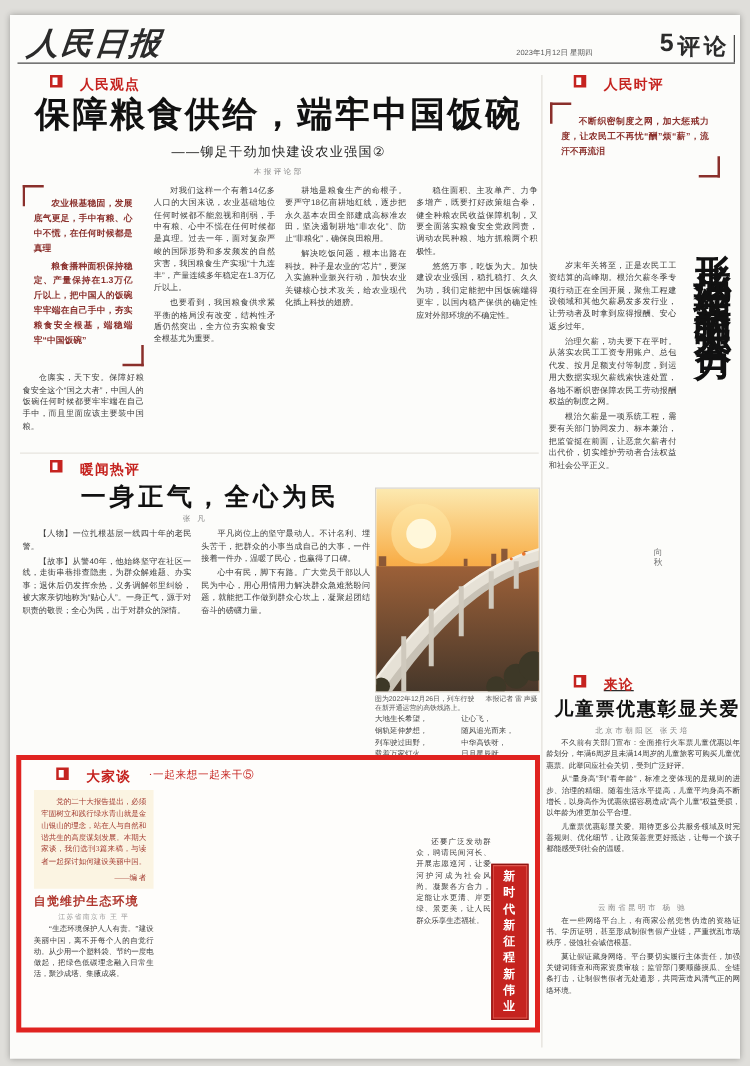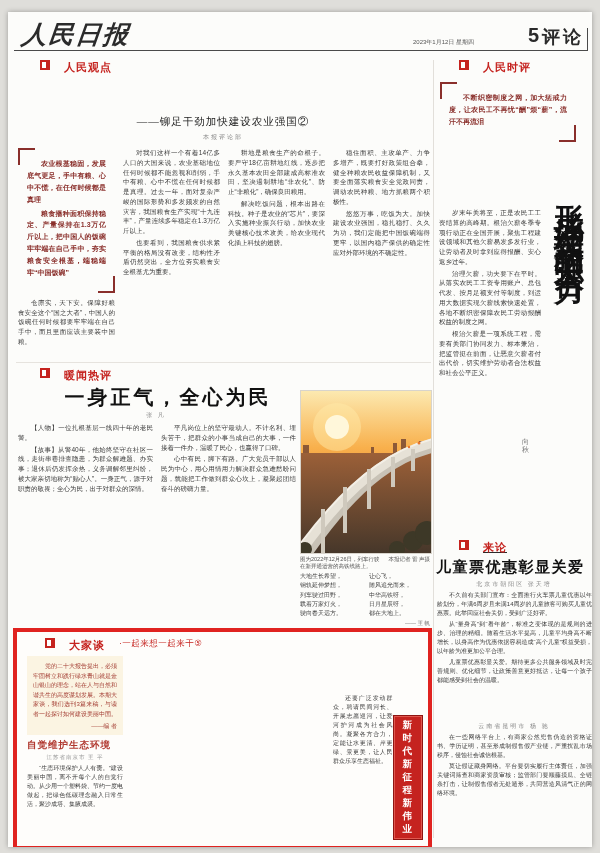--- a/index.html
+++ b/index.html
@@ -19,21 +19,21 @@
   .kicker{display:flex;gap:14px;padding-left:20px;}
   .kicker-icon{width:10px;height:10px;background:#c5231f;display:inline-block;position:relative;flex:0 0 auto;}
   .kicker-icon::after{content:"";position:absolute;left:2px;top:2px;width:4px;height:6px;background:#fff;}
   .kicker-label{color:#c5231f;font-weight:bold;font-size:11px;letter-spacing:1px;}
   .kicker-suffix{color:#c5231f;font-size:8.5px;letter-spacing:.5px;}
   
   .h-main{font-size:28px;font-weight:900;text-align:center;letter-spacing:2px;color:#111;}
   .h-sub{font-size:10.5px;text-align:center;color:#222;letter-spacing:1px;}
   .byline{font-size:6px;color:#888;text-align:center;letter-spacing:2px;}
   .h-mid{font-size:20px;font-weight:900;text-align:center;letter-spacing:3px;color:#111;}
-  .h-small{font-size:15px;font-weight:900;text-align:left;letter-spacing:1.5px;color:#111;}
+  .h-small{font-size:15px;font-weight:900;text-align:right;letter-spacing:1.5px;color:#111;}
   .h-dajia{font-size:19px;font-weight:900;text-align:center;letter-spacing:1.5px;color:#111;}
   .subhead{font-size:9.5px;font-weight:bold;color:#b0372e;letter-spacing:1px;margin:4px 0 2px;}
   .subbyline{font-size:5.5px;color:#999;text-align:center;letter-spacing:1px;margin-bottom:3px;}
   
   .cols{display:flex;gap:8px;}
   .col{flex:1;min-width:0;}
   .p{font-size:6.5px;line-height:1.5;text-align:justify;text-indent:2em;margin:0 0 2px;color:#3a3a3a;}
   .p-sm{font-size:6px;}
   
   .cquote{position:relative;padding:10px 9px 12px;color:#8a2f2b;}
@@ -73,21 +73,22 @@
   <div class="abs hdr-rule" style="left:6px;right:4px;top:38px;height:0;"></div>
   <div class="abs hdr-stub" style="right:4px;top:16px;height:22px;width:0;"></div>
 
   <div class="abs vrule" style="left:425px;top:48px;height:778px;width:0;"></div>
   <div class="abs hrule" style="left:8px;top:350px;width:415px;height:0;"></div>
 
   <div class="abs kicker" style="left:12px;top:48px;">
     <span class="kicker-icon"></span>
     <span class="kicker-label">人民观点</span>
   </div>
-  <div class="abs h-sub" style="left:8px;width:414px;top:103px;font-family:Liberation Serif, serif;">——铆足干劲加快建设农业强国②</div>
+  <div class="abs h-main" style="left:8px;width:414px;top:61px;">保障粮食供给，端牢中国饭碗</div>
+  <div class="abs h-sub" style="left:8px;width:414px;top:103px;">——铆足干劲加快建设农业强国②</div>
   <div class="abs byline" style="left:8px;width:414px;top:121px;">本报评论部</div>
 
   <div class="abs cols" style="left:10px;top:136px;width:412px;height:212px;overflow:hidden;">
     <div class="col">
       <div class="cquote" style="margin-bottom:5px;">
         <p class="p">农业根基稳固，发展底气更足，手中有粮、心中不慌，在任何时候都是真理</p>
         <p class="p">粮食播种面积保持稳定、产量保持在1.3万亿斤以上，把中国人的饭碗牢牢端在自己手中，夯实粮食安全根基，端稳端牢“中国饭碗”</p>
       </div>
       <div>
 
@@ -230,21 +231,21 @@
 
     <p>让心飞，</p>
         <p>随风追光而来，</p>
         <p>中华高铁呀，</p>
         <p>日月星辰呀，</p>
         <p>都在大地上。</p>
       </div>
   </div>
   <div class="abs poem-sign" style="left:292px;top:606px;width:130px;">—— 王 帆</div>
 
-  <div class="abs redbox" style="left:5px;top:616px;width:411px;height:214px;">
+  <div class="abs redbox" style="left:5px;top:592px;width:411px;height:214px;font-family:Liberation Serif, serif;">
     <div class="abs kicker" style="left:8px;top:6px;">
       <span class="kicker-icon"></span>
       <span class="kicker-label">大家谈</span>
       <span class="kicker-suffix">·一起来想一起来干⑤</span>
     </div>
 
     <div class="abs" style="left:10px;top:24px;width:96px;height:184px;overflow:hidden;">
       <div class="editor-note">
         <p class="p" style="color:#a33c32;">党的二十大报告提出，必须牢固树立和践行绿水青山就是金山银山的理念，站在人与自然和谐共生的高度谋划发展。本期大家谈，我们选刊3篇来稿，与读者一起探讨如何建设美丽中国。</p>
         <div class="editor-sign">——编 者</div>

